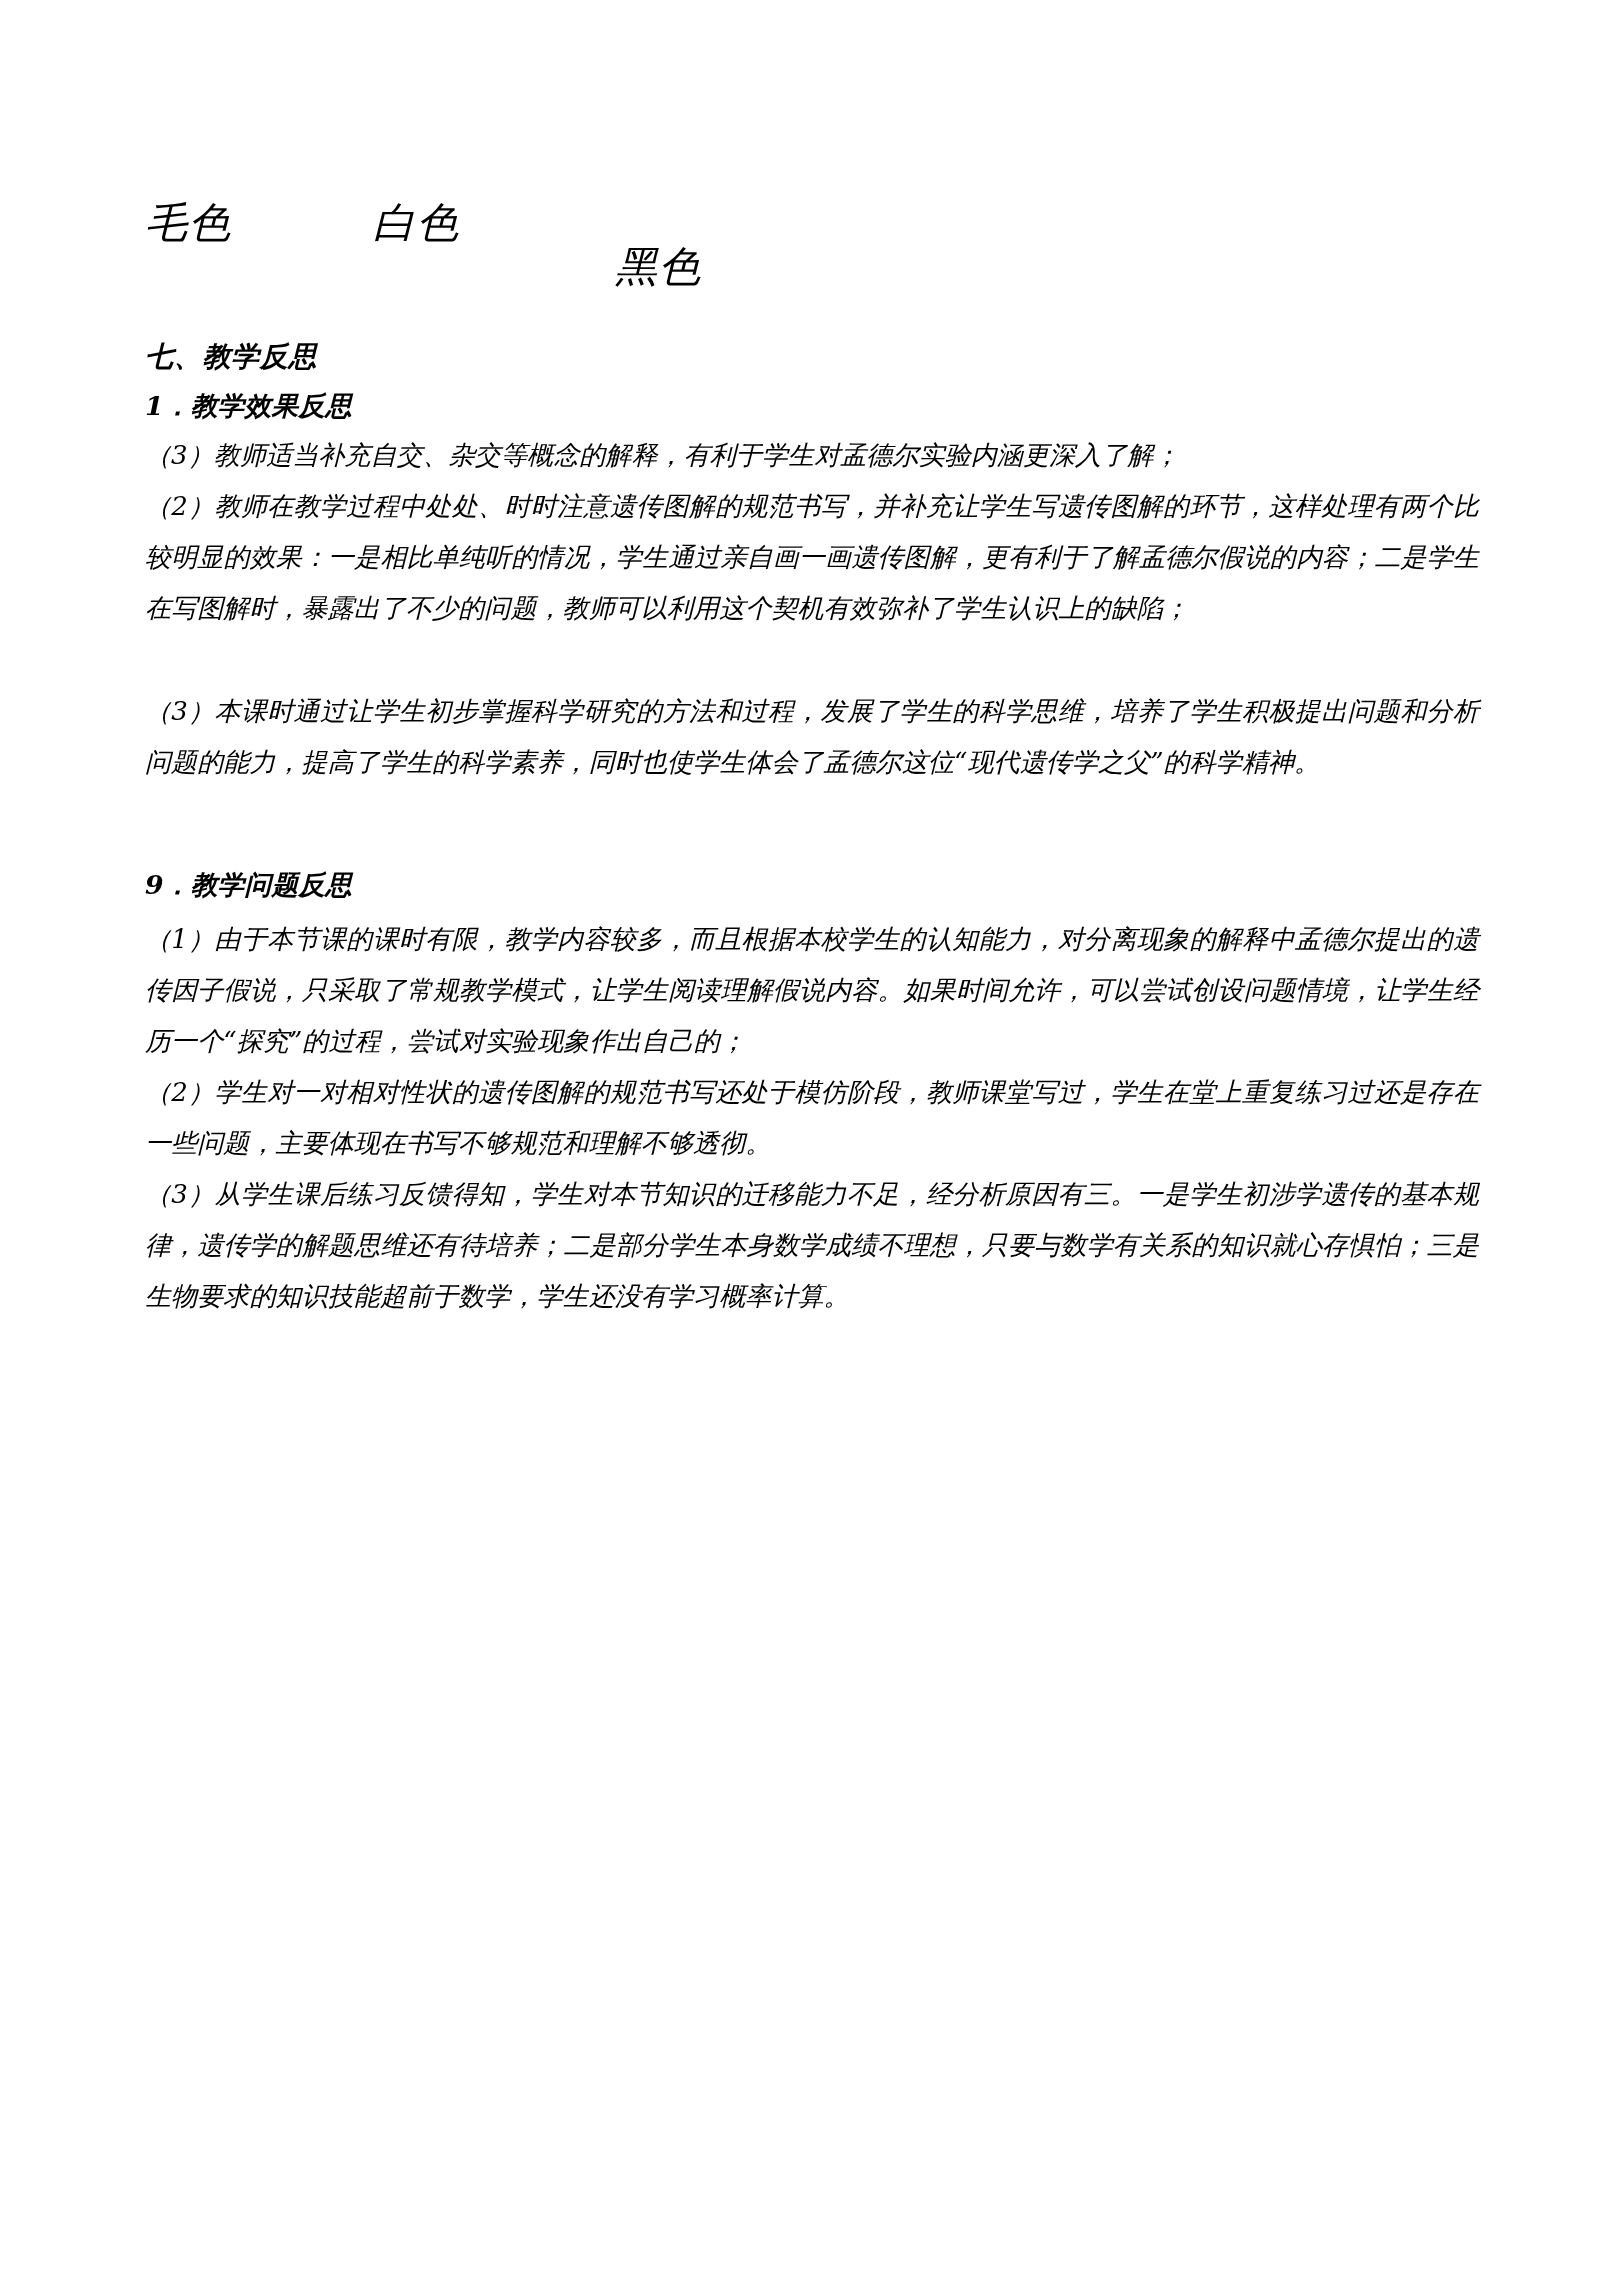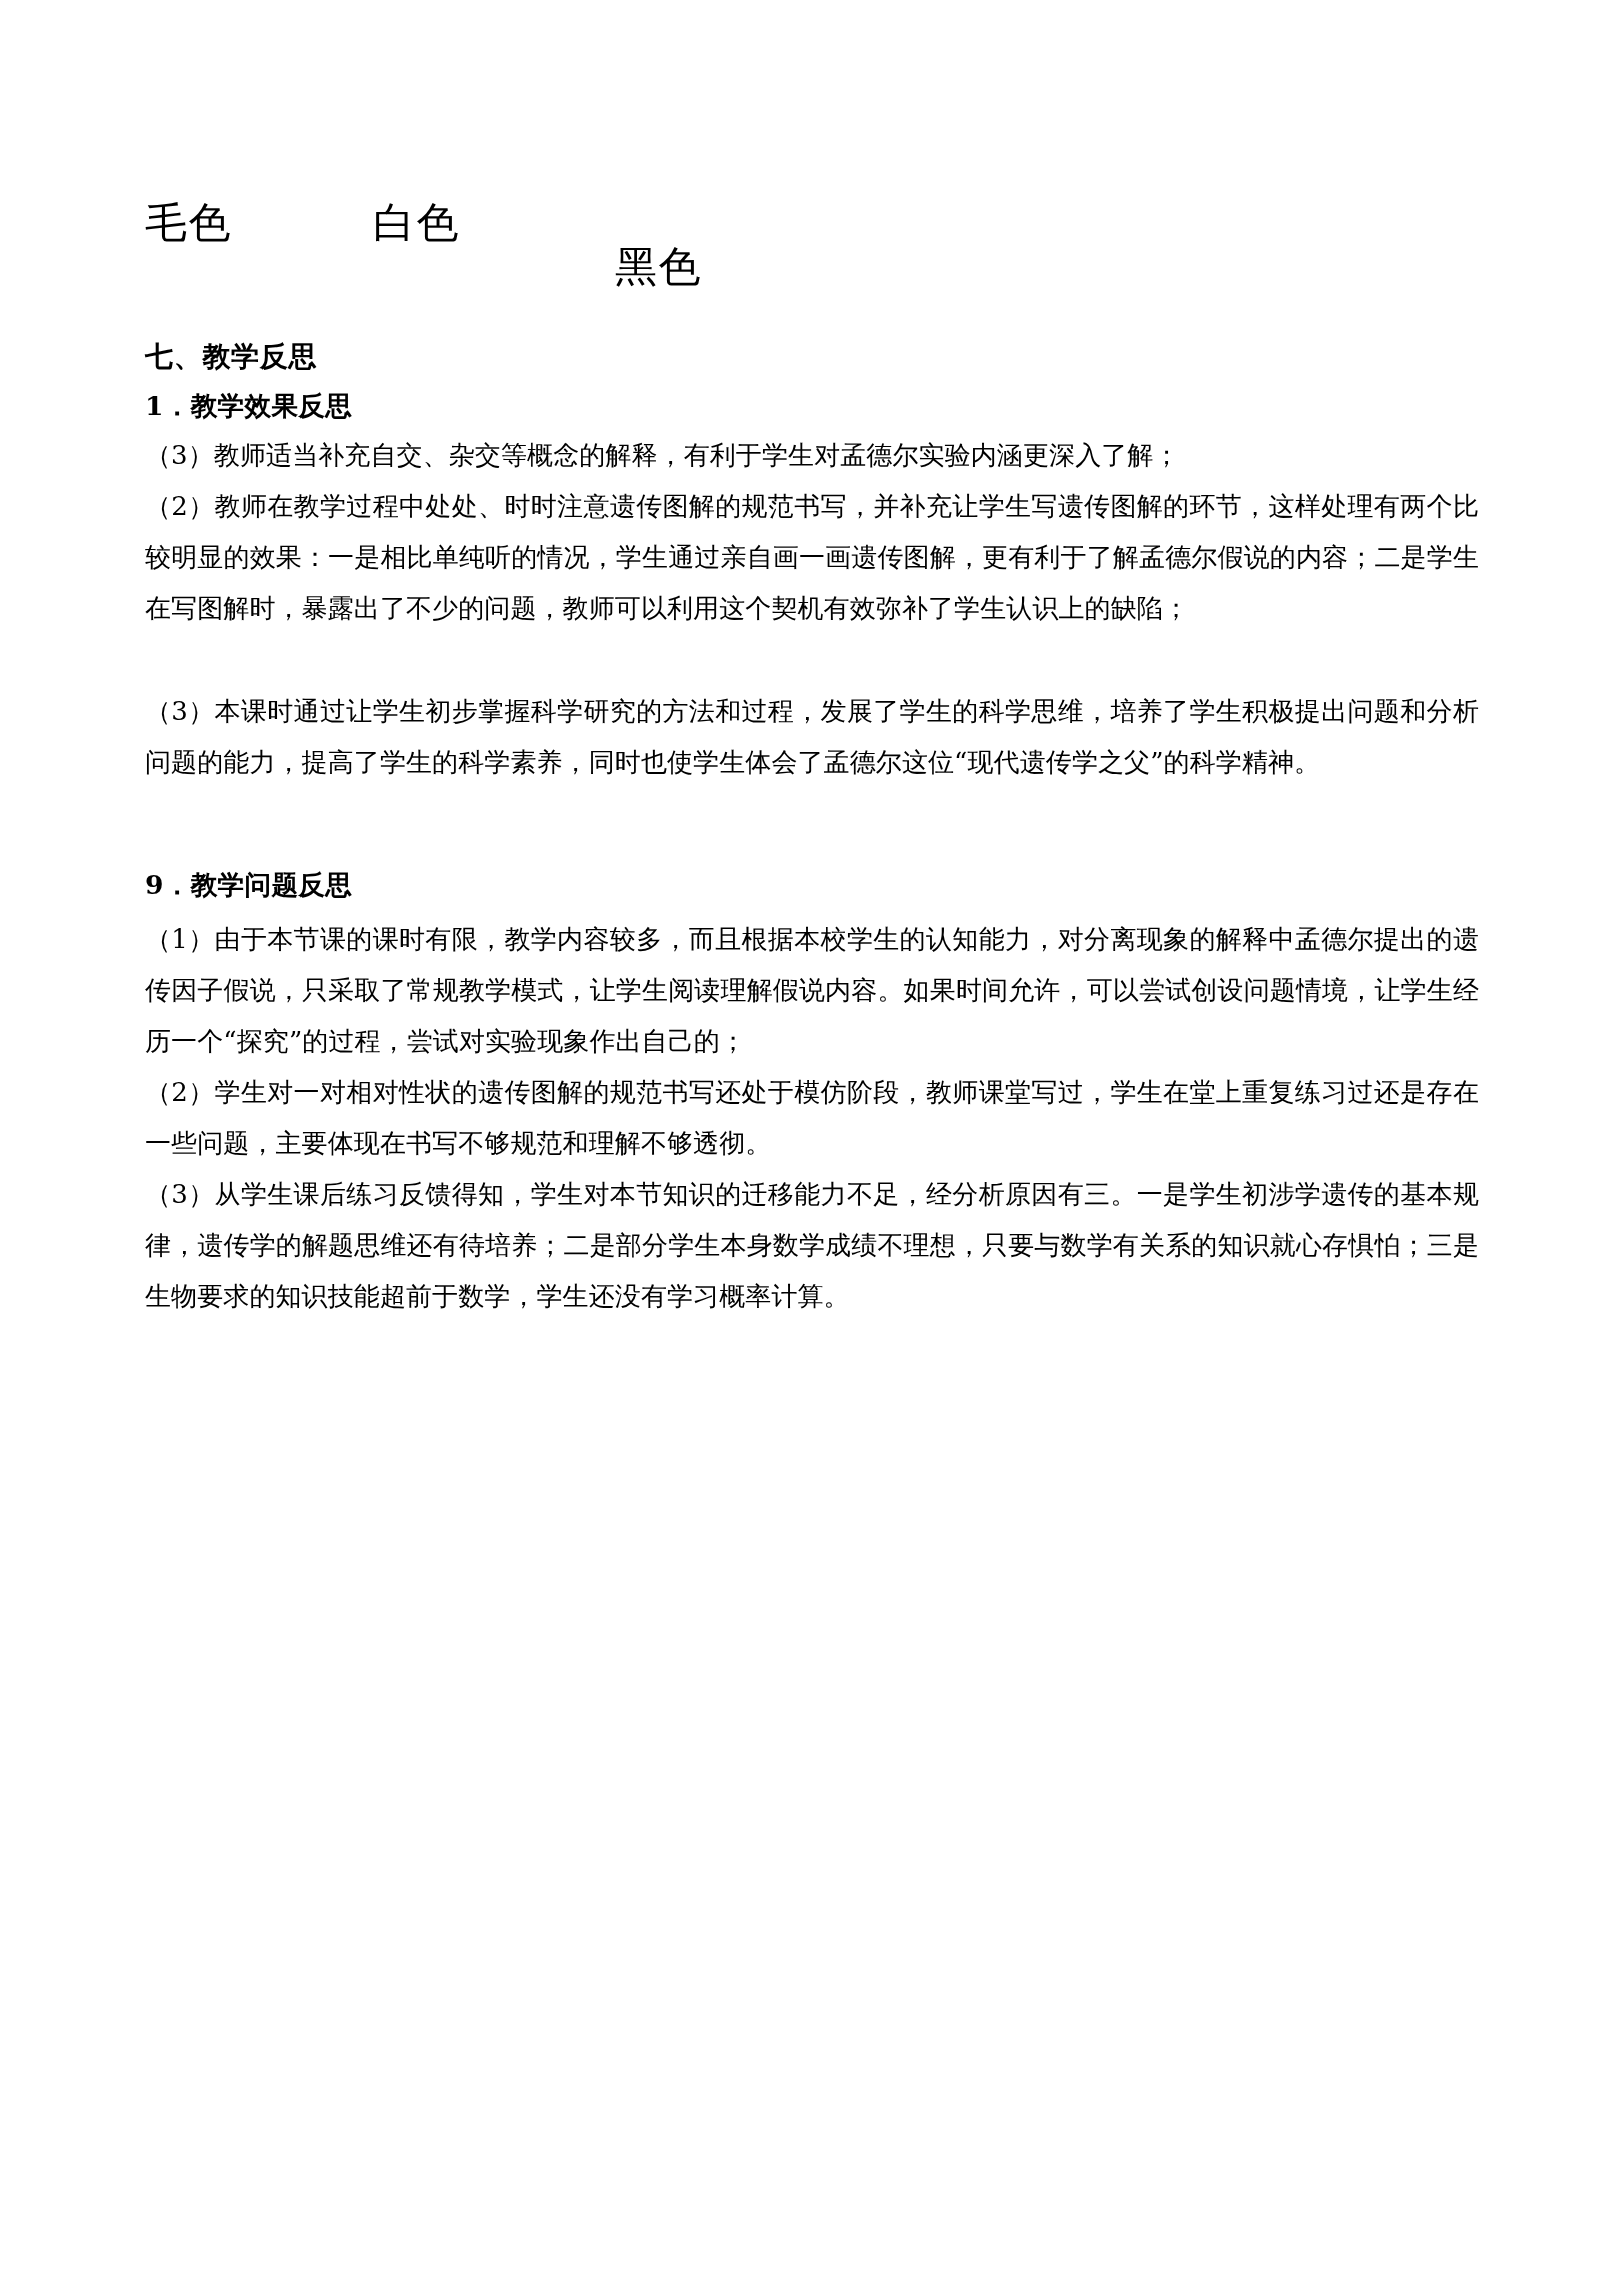--- a/index.html
+++ b/index.html
@@ -12,20 +12,21 @@
     font-family: "DejaVu Serif", "Liberation Serif", serif;
     color: #000000;
   }
   .page {
     position: relative;
     width: 1623px;
     height: 1702px;
     background: #ffffff;
     box-sizing: border-box;
     overflow: hidden;
+    font-style: italic;
   }
   .content {
     position: absolute;
     left: 145px;
     top: 0;
     width: 1336px;
   }
 
   
   .trait-row {

